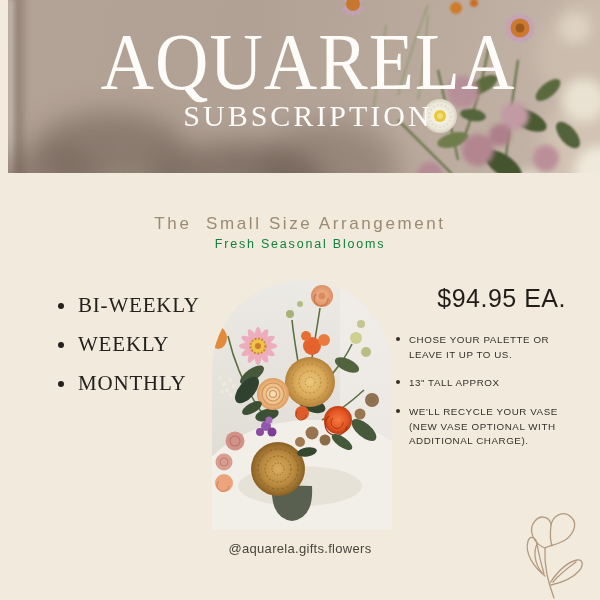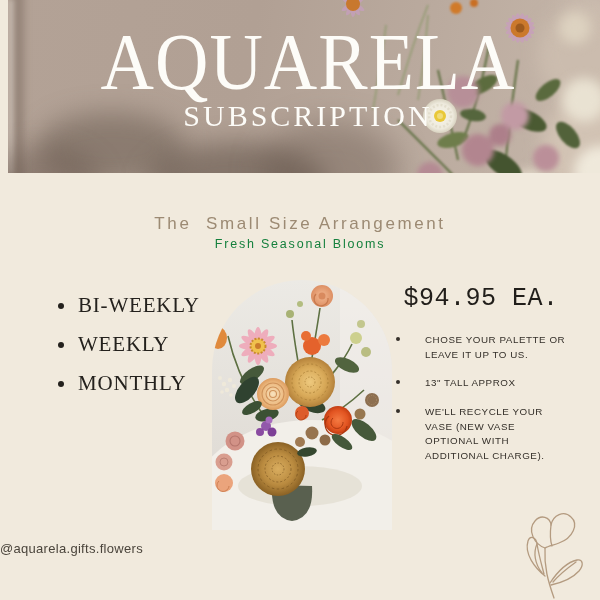--- a/index.html
+++ b/index.html
@@ -37,29 +37,29 @@
                   letter-spacing:.8px; color:#24211d; }
   .freq-dot { width:6px; height:6px; border-radius:50%; background:#24211d; flex:0 0 auto; }
 
   
   .arch { position:absolute; left:212px; top:280px; width:180px; height:250px;
           border-radius:90px 90px 0 0; overflow:hidden; }
   .arch svg { display:block; }
 
   
   .right-col { position:absolute; left:396px; top:284px; width:170px; }
-  .price { font-family:Liberation Mono, monospace; font-size:25px; letter-spacing:.5px;
-           color:#211e1a; text-align:center; margin-bottom:20px; }
+  .price { font-family:Liberation Sans, sans-serif; font-size:25px; letter-spacing:.5px;
+           color:#211e1a; text-align:right; margin-bottom:20px; }
   .details-list { list-style:none; }
-  .details-list li { display:flex; gap:25px; margin-bottom:14px; font-size:9.8px; font-weight:500;
+  .details-list li { display:flex; gap:9px; margin-bottom:14px; font-size:9.8px; font-weight:500;
                      letter-spacing:.55px; line-height:1.5; color:#35302a; }
   .detail-dot { width:4px; height:4px; border-radius:50%; background:#35302a; flex:0 0 auto; margin-top:4px; }
 
   
-  .contact { position:absolute; left:0; top:541px; width:100%; color:#4a443b; }
+  .contact { position:absolute; left:0; top:541px; width:100%; text-align:center; color:#4a443b; }
   .contact-instagram { font-size:13px; letter-spacing:.3px; }
   .contact-email { font-size:15px; letter-spacing:.3px; margin-top:2px; }
 
   
   .lineart { position:absolute; left:498px; top:484px; width:100px; height:116px; }
 </style>
 </head>
 <body>
 
 <div class="canvas">

